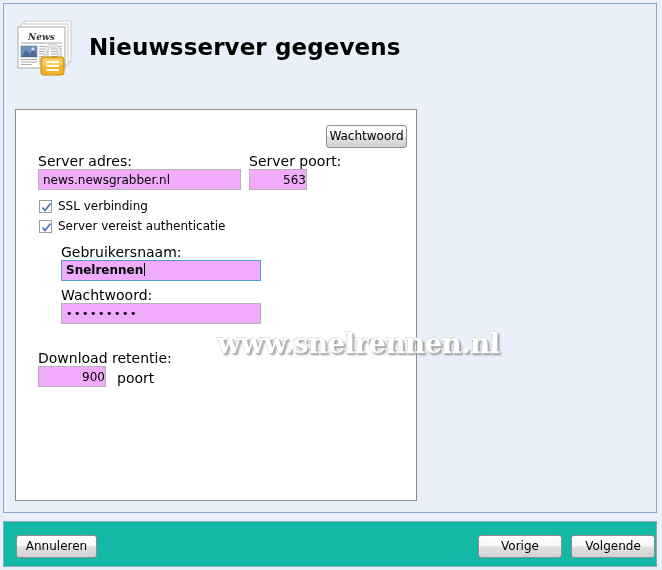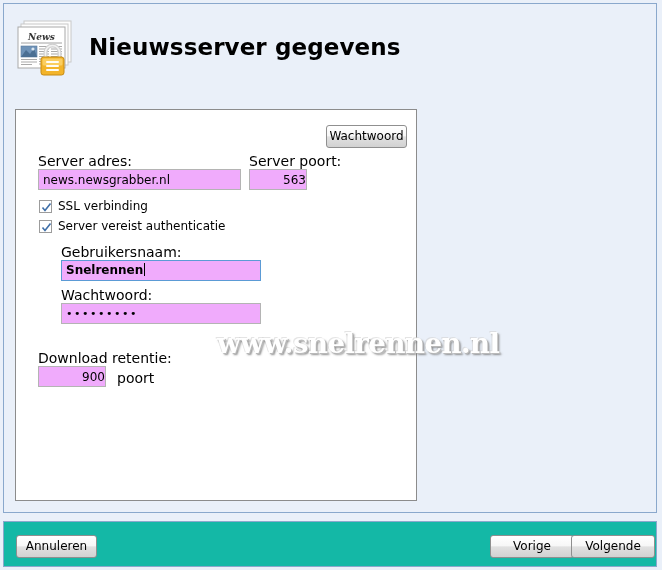--- a/index.html
+++ b/index.html
@@ -231,21 +231,20 @@
     height: 23px;
     line-height: 21px;
   }
   #back-button {
     position: absolute;
     left: 474px;
     top: 13px;
     width: 84px;
     height: 23px;
     line-height: 21px;
-    margin-left: 12px;
   }
   #next-button {
     position: absolute;
     left: 567px;
     top: 13px;
     width: 84px;
     height: 23px;
     line-height: 21px;
   }
 </style>

